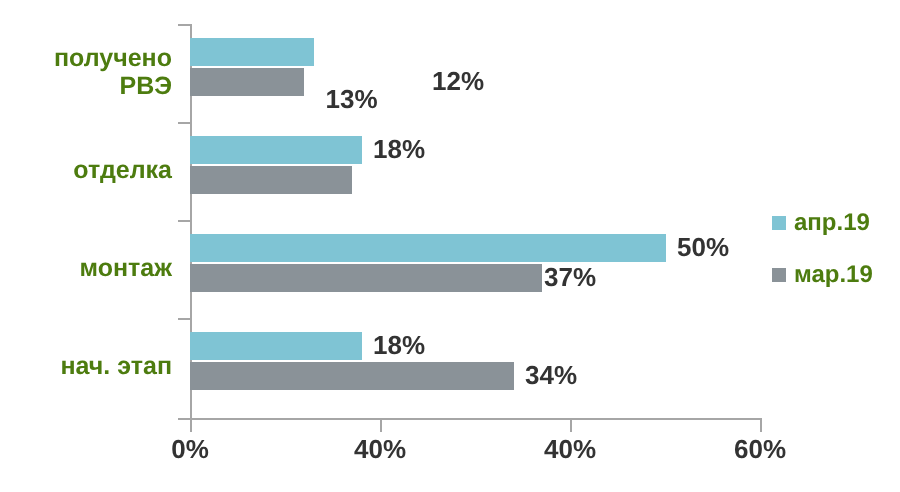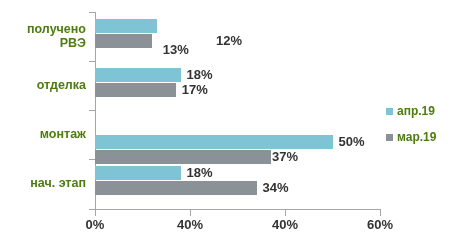--- a/index.html
+++ b/index.html
@@ -197,25 +197,24 @@
       </div>
     </div>
 
     <div class="cat-group" style="top:54px;">
       <div class="bar-row">
         <div class="bar s0" style="width: 85.5px; background: rgb(127, 196, 212);"></div>
         <div class="bar-label" style="left: 91.5px;">18%</div>
       </div>
       <div class="bar-row">
         <div class="bar s1" style="width: 80.75px; background: rgb(138, 146, 152);"></div>
-        <div class="bar-label" style="left: 86.75px;">17%</div>
-      </div>
-    </div>
-
-    <div class="cat-group" style="top:103px;margin-top:18px;">
+      </div>
+    </div>
+
+    <div class="cat-group" style="top:103px;">
       <div class="bar-row">
         <div class="bar s0" style="width: 237.5px; background: rgb(127, 196, 212);"></div>
         <div class="bar-label" style="left: 243.5px;">50%</div>
       </div>
       <div class="bar-row">
         <div class="bar s1" style="width: 175.75px; background: rgb(138, 146, 152);"></div>
         <div class="bar-label" style="left: 177px;">37%</div>
       </div>
     </div>
 

